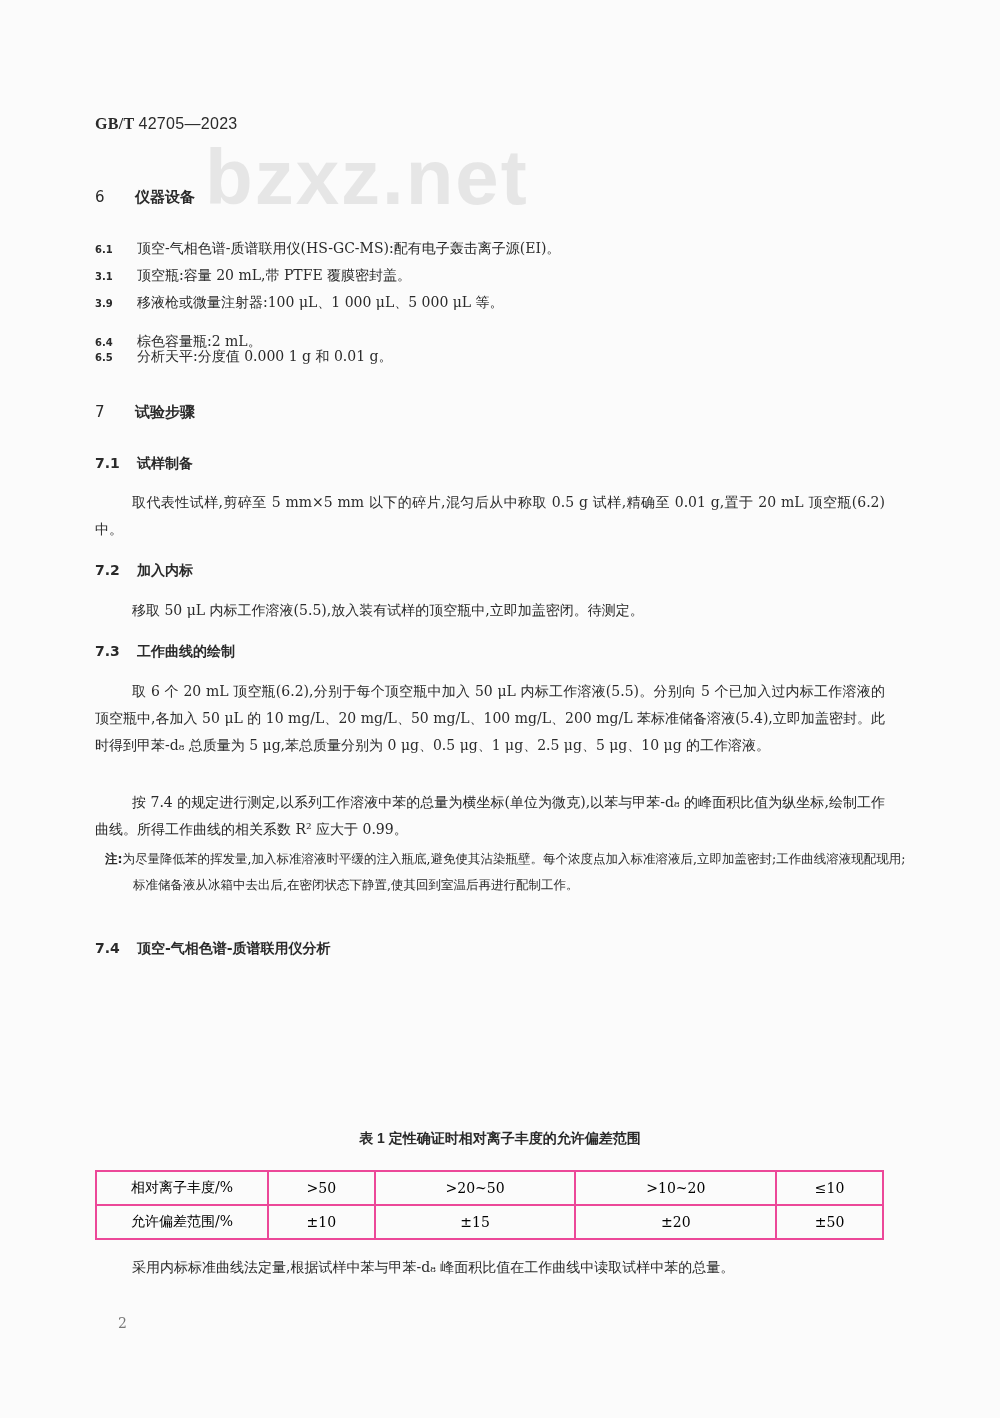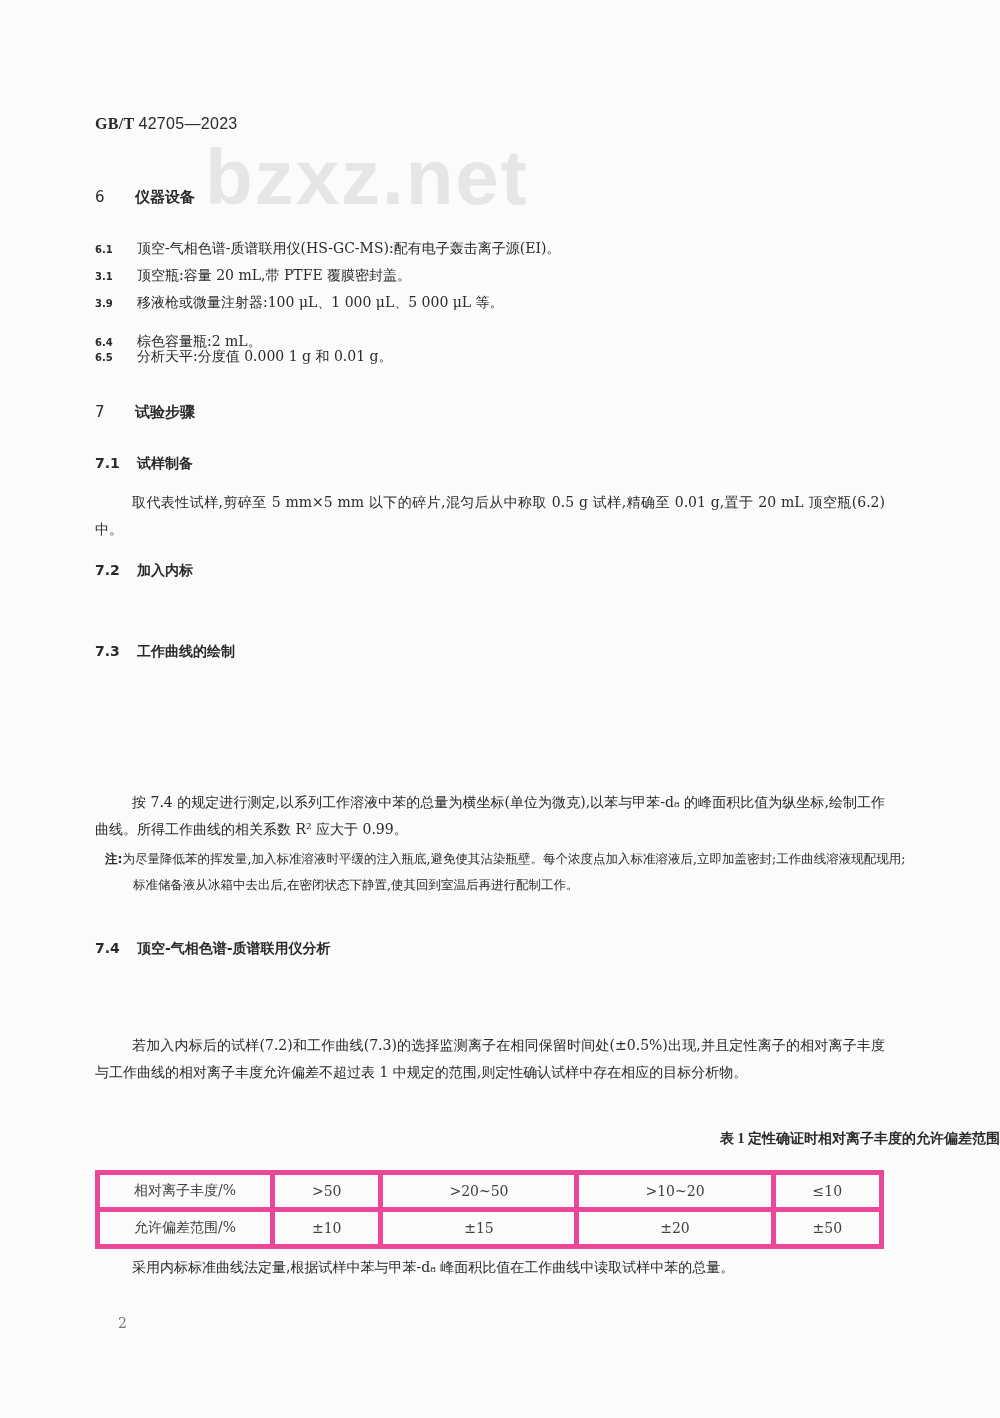--- a/index.html
+++ b/index.html
@@ -14,23 +14,23 @@
   .watermark { left: 205px; top: 132px; font-family: "Liberation Sans", sans-serif; font-weight: bold; font-size: 78px; color: #e6e6e6; letter-spacing: 2px; }
   .h1 { font-family: "DejaVu Sans", sans-serif; font-size: 15px; font-weight: bold; left: 95px; }
   .h1 .no { font-weight: normal; display: inline-block; width: 40px; }
   .item { font-size: 14px; left: 95px; }
   .item .no { font-family: "DejaVu Sans", sans-serif; display: inline-block; width: 42px; font-size: 10px; font-weight: bold; }
   .h2 { font-family: "DejaVu Sans", sans-serif; font-size: 14px; font-weight: bold; left: 95px; }
   .h2 .no { font-weight: bold; display: inline-block; width: 42px; }
   .para { font-size: 14px; left: 95px; width: 790px; line-height: 27px; white-space: normal; text-indent: 37px; text-align: justify; }
   .note { font-size: 12.5px; left: 133px; width: 750px; line-height: 26px; white-space: normal; }
   .note b { font-family: "DejaVu Sans", sans-serif; }
-  .caption { font-family: Liberation Serif, serif; font-weight: bold; font-size: 14px; left: 0; width: 1000px; text-align: right; top: 1130px; }
+  .caption { font-family: Liberation Sans, sans-serif; font-weight: bold; font-size: 14px; left: 0; width: 1000px; text-align: center; top: 1130px; }
   table.t1 { position: absolute; left: 95px; top: 1170px; width: 789px; border-collapse: collapse; font-size: 14px; }
-  table.t1 td { border: 5px solid #ec4899; height: 30px; text-align: center; color: #404040; }
+  table.t1 td { border: 2px solid #ec4899; height: 30px; text-align: center; color: #000000; }
   table.t1 td.lab { width: 168px; }
   .pageno { left: 118px; top: 1315px; font-size: 14px; color: #777; }
 </style>
 </head>
 <body>
 
 <div class="page">
   <div class="abs watermark">bzxz.net</div>
 
   <div class="abs hdr">
@@ -49,29 +49,30 @@
   <div class="abs item" style="top:348px;"><span class="no">6.5</span><span>分析天平:分度值 0.000 1 g 和 0.01 g。</span></div>
 
   <div class="abs h1" style="top:403px;">
     <span class="no">7</span><span>试验步骤</span>
   </div>
 
   <div class="abs h2" style="top:455px;"><span class="no">7.1</span><span>试样制备</span></div>
   <div class="abs para" style="top:489px;">取代表性试样,剪碎至 5 mm×5 mm 以下的碎片,混匀后从中称取 0.5 g 试样,精确至 0.01 g,置于 20 mL 顶空瓶(6.2)中。</div>
 
   <div class="abs h2" style="top:562px;"><span class="no">7.2</span><span>加入内标</span></div>
+  <div class="abs para" style="top:597px;">移取 50 μL 内标工作溶液(5.5),放入装有试样的顶空瓶中,立即加盖密闭。待测定。</div>
 
   <div class="abs h2" style="top:643px;"><span class="no">7.3</span><span>工作曲线的绘制</span></div>
+  <div class="abs para" style="top:678px;">取 6 个 20 mL 顶空瓶(6.2),分别于每个顶空瓶中加入 50 μL 内标工作溶液(5.5)。分别向 5 个已加入过内标工作溶液的顶空瓶中,各加入 50 μL 的 10 mg/L、20 mg/L、50 mg/L、100 mg/L、200 mg/L 苯标准储备溶液(5.4),立即加盖密封。此时得到甲苯-d₈ 总质量为 5 μg,苯总质量分别为 0 μg、0.5 μg、1 μg、2.5 μg、5 μg、10 μg 的工作溶液。</div>
   <div class="abs para" style="top:789px;">按 7.4 的规定进行测定,以系列工作溶液中苯的总量为横坐标(单位为微克),以苯与甲苯-d₈ 的峰面积比值为纵坐标,绘制工作曲线。所得工作曲线的相关系数 R² 应大于 0.99。</div>
   <div class="abs note" style="top:846px; left:105px; width:780px; padding-left:28px; text-indent:-28px;">
     <b>注:</b><span>为尽量降低苯的挥发量,加入标准溶液时平缓的注入瓶底,避免使其沾染瓶壁。每个浓度点加入标准溶液后,立即加盖密封;工作曲线溶液现配现用;标准储备液从冰箱中去出后,在密闭状态下静置,使其回到室温后再进行配制工作。</span>
   </div>
 
   <div class="abs h2" style="top:940px;"><span class="no">7.4</span><span>顶空-气相色谱-质谱联用仪分析</span></div>
-  <div class="abs para" style="top:1032px;">若加入内标后的试样(7.2)和工作曲线(7.3)的选择监测离子在相同保留时间处(±0.5%)出现,并且定性离子的相对离子丰度与工作曲线的相对离子丰度允许偏差不超过表 1 中规定的范围,则定性确认试样中存在相应的目标分析物。</div>
 
   <div class="abs caption">表 1   定性确证时相对离子丰度的允许偏差范围</div>
 
   <table class="t1">
     <tbody>
         <tr>
       <td class="lab">相对离子丰度/%</td>
       <td>&gt;50</td>
       <td>&gt;20~50</td>
       <td>&gt;10~20</td>

